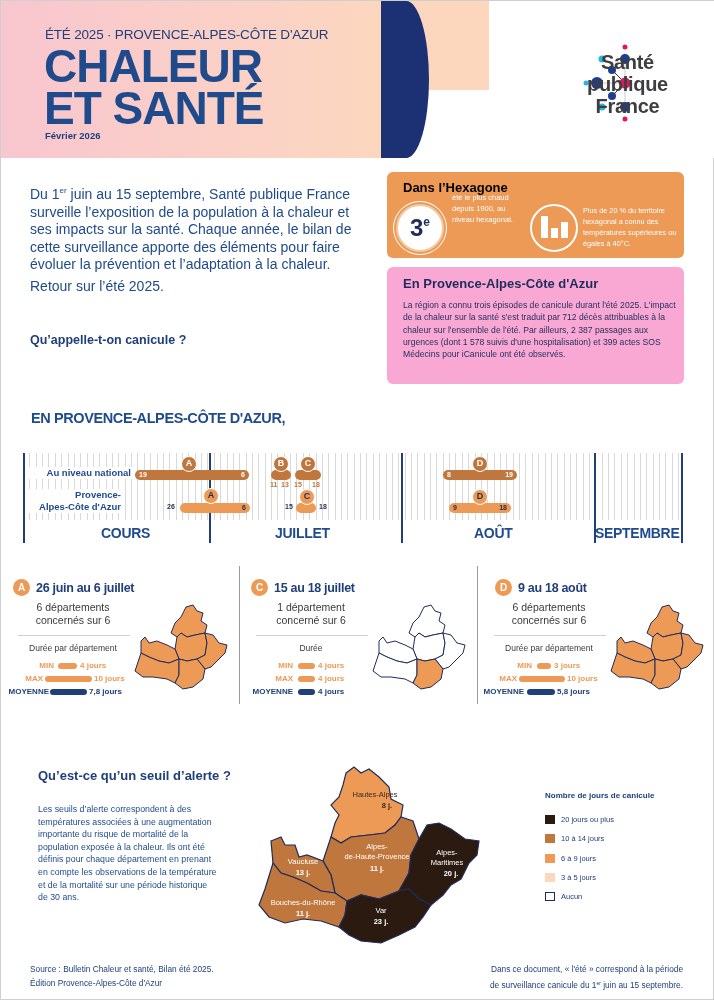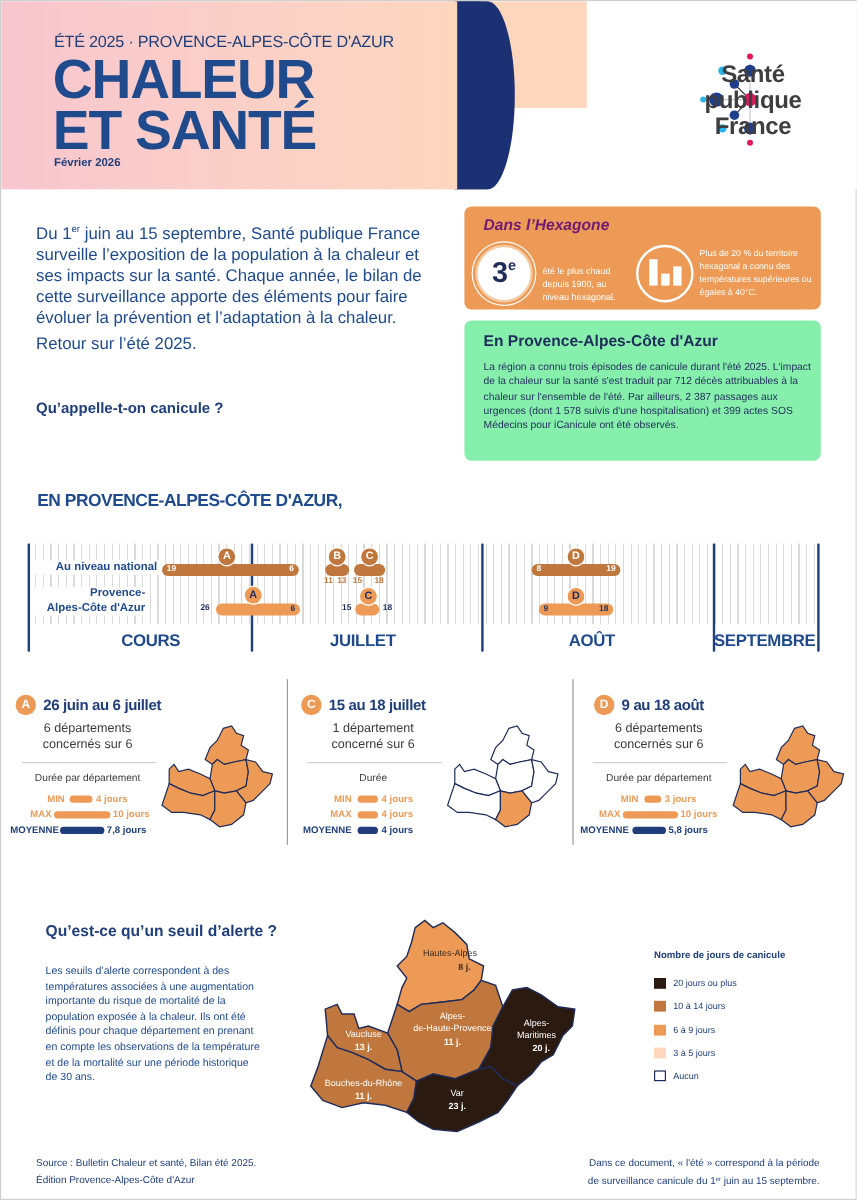--- a/index.html
+++ b/index.html
@@ -20,31 +20,31 @@
 
   
   .intro { position: absolute; left: 29px; top: 181px; width: 340px; font-size: 14px; line-height: 17.5px; color: #1f4a8c; }
   .intro sup { font-size: 8px; vertical-align: 6px; }
   .intro .retour { margin-top: 4px; display: block; }
   .q1-title { position: absolute; left: 29px; top: 332px; font-size: 12.5px; font-weight: 700; color: #1f3e7a; }
   .q1-body { position: absolute; left: 29px; top: 349px; width: 280px; font-size: 9px; line-height: 13px; color: #1f4a8c; }
 
   
   .hex-box { position: absolute; left: 386px; top: 171px; width: 297px; height: 86px; background: #ec9a55; border-radius: 6px; }
-  .hex-title { position: absolute; left: 16px; top: 8px; font-size: 13px; font-weight: 700; color: #701a75; font-style: italic; }
+  .hex-title { position: absolute; left: 16px; top: 8px; font-size: 13px; font-weight: 700; color: #000000; }
   .rank-circle { position: absolute; left: 9px; top: 32px; width: 48px; height: 48px; border-radius: 50%; background: #fff; border: 2px solid #f4c9a2; box-shadow: 0 0 0 2px #ec9a55, 0 0 0 3px #fff; display: flex; align-items: center; justify-content: center; }
   .rank-num { font-size: 24px; font-weight: 700; color: #1f2c5a; }
   .rank-num sup { font-size: 12px; vertical-align: 10px; }
-  .rank-text { position: absolute; left: 65px; top: 48px; width: 72px; font-size: 7.5px; line-height: 11px; color: #fff; }
+  .rank-text { position: absolute; left: 65px; top: 20px; width: 72px; font-size: 7.5px; line-height: 11px; color: #fff; }
   .chart-circle { position: absolute; left: 143px; top: 32px; width: 48px; height: 48px; border-radius: 50%; border: 2px solid #fff; display: flex; align-items: flex-end; justify-content: center; gap: 3px; padding-bottom: 12px; }
   .chart-circle span { display: block; width: 7px; background: #fff; }
   .chart-text { position: absolute; left: 196px; top: 33px; width: 100px; font-size: 7.3px; line-height: 11px; color: #fff; }
 
   
-  .paca-box { position: absolute; left: 386px; top: 266px; width: 297px; height: 117px; background: #86efac; border-radius: 6px; }
+  .paca-box { position: absolute; left: 386px; top: 266px; width: 297px; height: 117px; background: #f9a8d4; border-radius: 6px; }
   .paca-title { position: absolute; left: 16px; top: 9px; font-size: 13px; font-weight: 700; color: #1f2c5a; }
   .paca-body { position: absolute; left: 16px; top: 32px; width: 275px; font-size: 8.6px; line-height: 12.3px; color: #1f2c5a; }
 
   
   .tl-heading { position: absolute; left: 30px; top: 408px; font-size: 14.5px; font-weight: 700; line-height: 18px; color: #1f4a8c; letter-spacing: -0.4px; }
   .timeline { position: absolute; left: 22px; top: 452px; width: 660px; height: 90px; }
   .tl-grid { position: absolute; left: 0; top: 0; width: 660px; height: 67px;
      background-image: repeating-linear-gradient(90deg, #d9d9d9 0 1px, transparent 1px 6.36px); }
   .tl-month-line { position: absolute; top: 0; width: 1.5px; height: 90px; background: #1f3e7a; }
   .tl-label { position: absolute; font-size: 9.5px; font-weight: 700; color: #1f4a8c; text-align: right; background: #fff; padding-right: 4px; line-height: 12px; }

